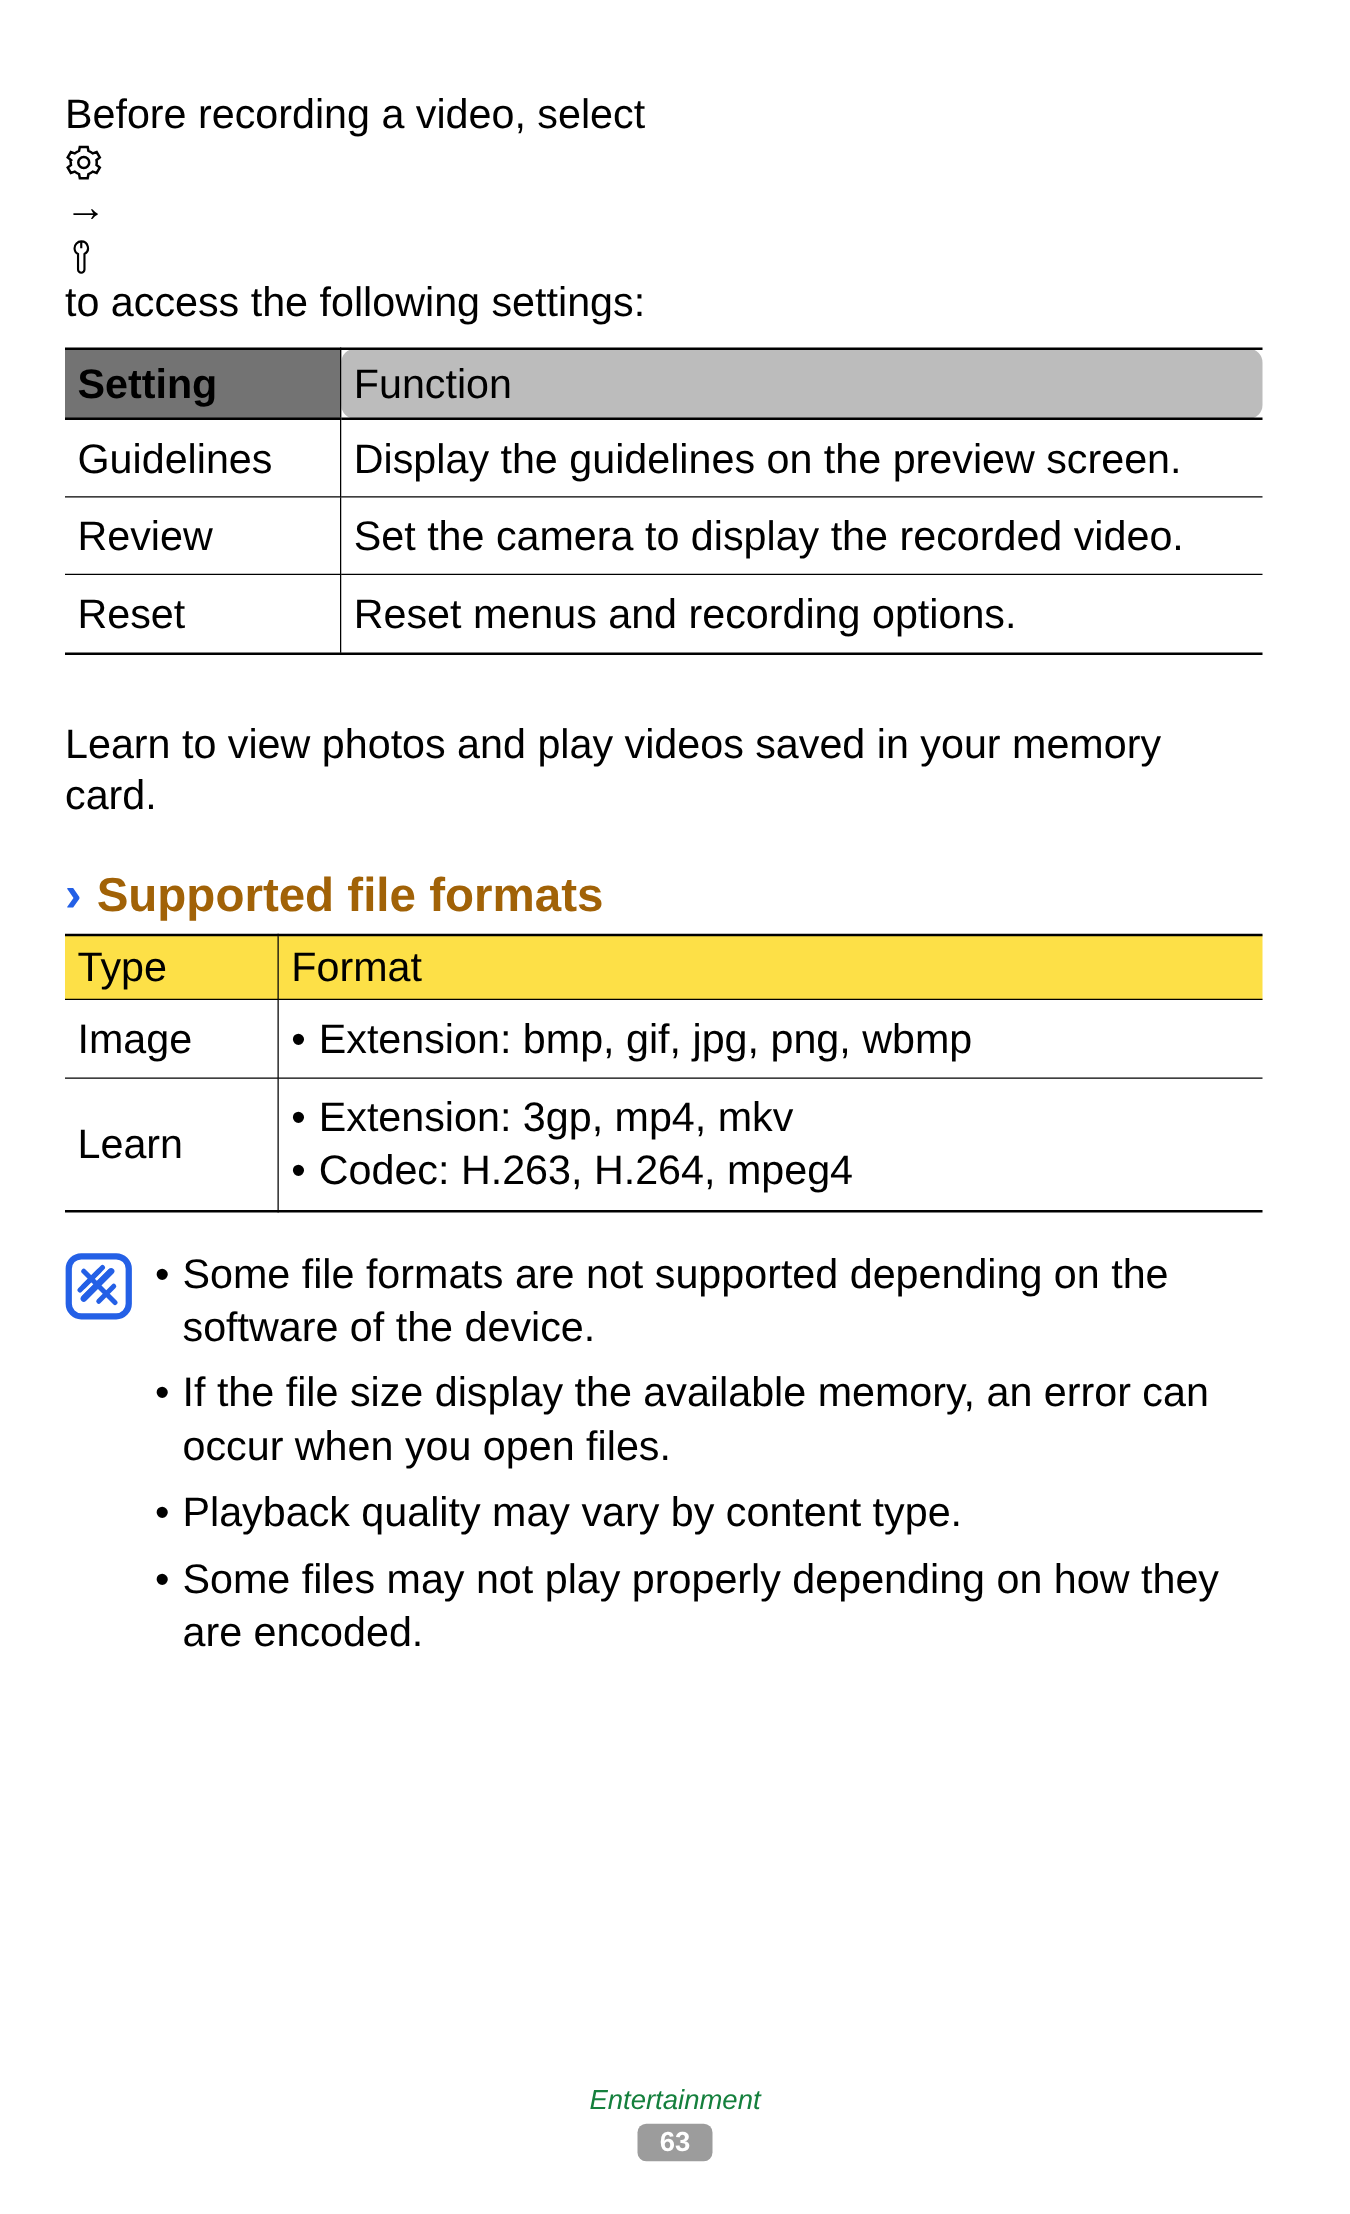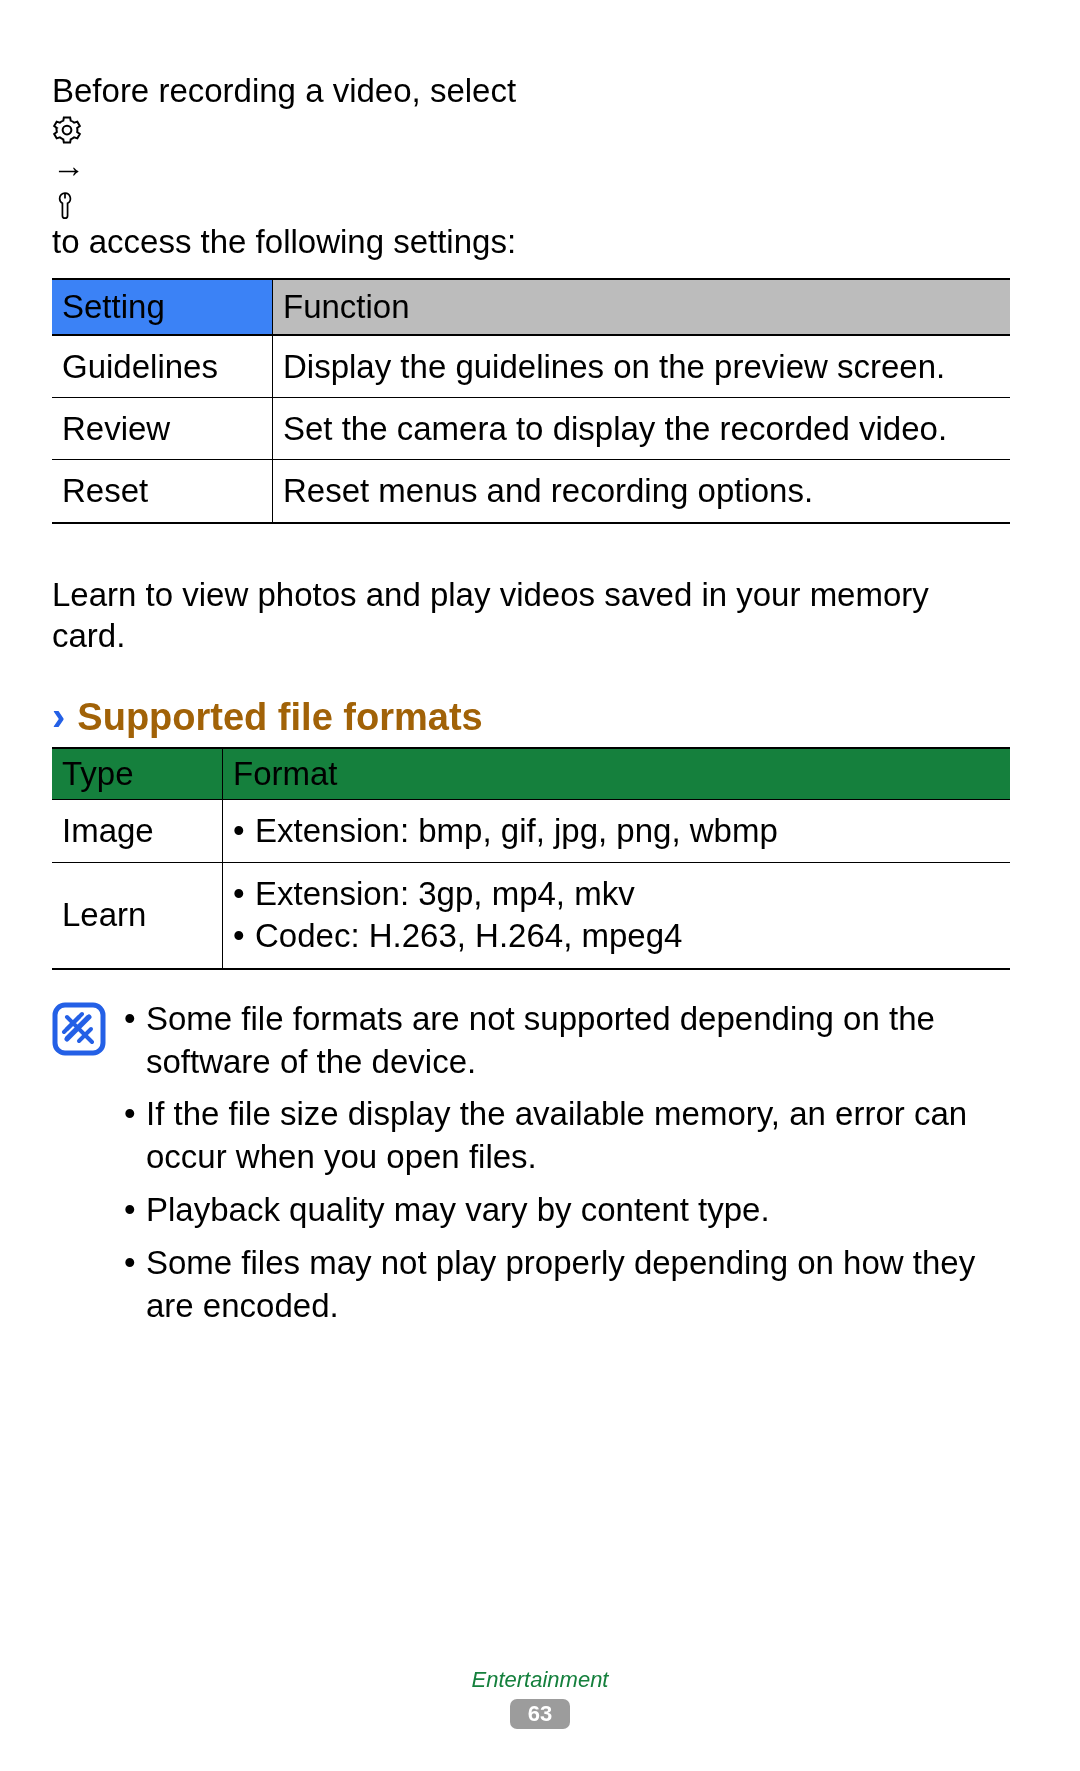--- a/index.html
+++ b/index.html
@@ -34,25 +34,27 @@
     border-top: 2px solid #000;
     border-bottom: 2px solid #000;
   }
   table.settings th {
     text-align: left;
     font-weight: 400;
     padding: 8px 10px;
     border-bottom: 2px solid #000;
   }
   table.settings th:first-child {
-    background: #3b82f6;
+    background: #737373;
     border-right: 1px solid #000;
+    font-weight: bold;
   }
   table.settings th:last-child {
     background: #bcbcbc;
+    border-radius: 11px;
   }
   table.settings td {
     padding: 10px 10px;
     border-bottom: 1px solid #000;
     vertical-align: middle;
     line-height: 1.25;
   }
   table.settings tr:last-child td {
     border-bottom: none;
   }
@@ -101,21 +103,21 @@
     font-size: 33px;
     border-top: 2px solid #000;
     border-bottom: 2px solid #000;
     margin-bottom: 28px;
   }
   table.formats th {
     text-align: left;
     font-weight: 400;
     padding: 6px 10px;
     border-bottom: 1px solid #000;
-    background: #15803d;
+    background: #fde047;
   }
   table.formats th:first-child {
     border-right: 1px solid #000;
   }
   table.formats td {
     padding: 10px 10px;
     border-bottom: 1px solid #000;
     vertical-align: middle;
     line-height: 1.28;
   }

